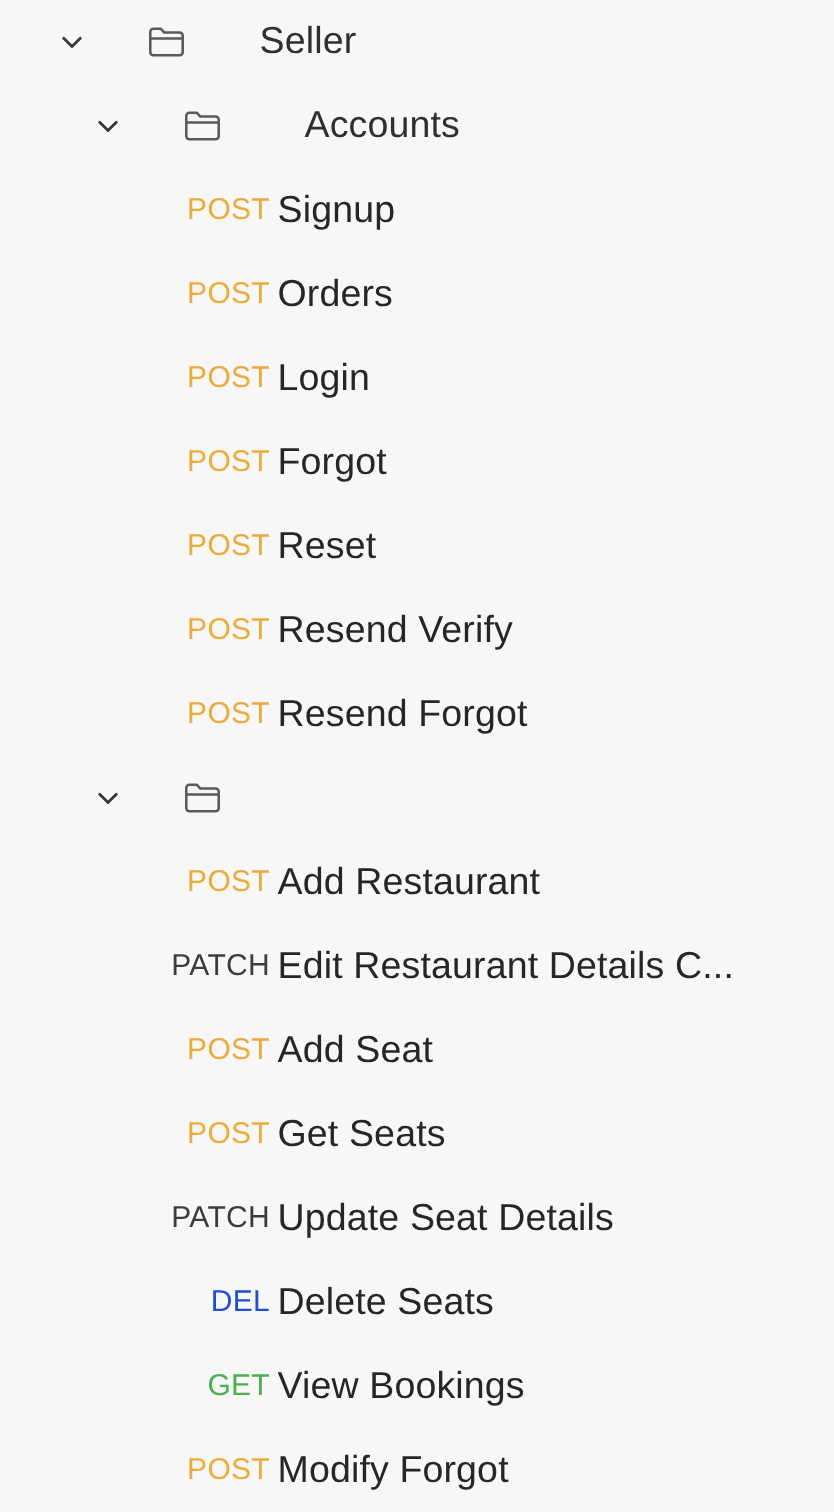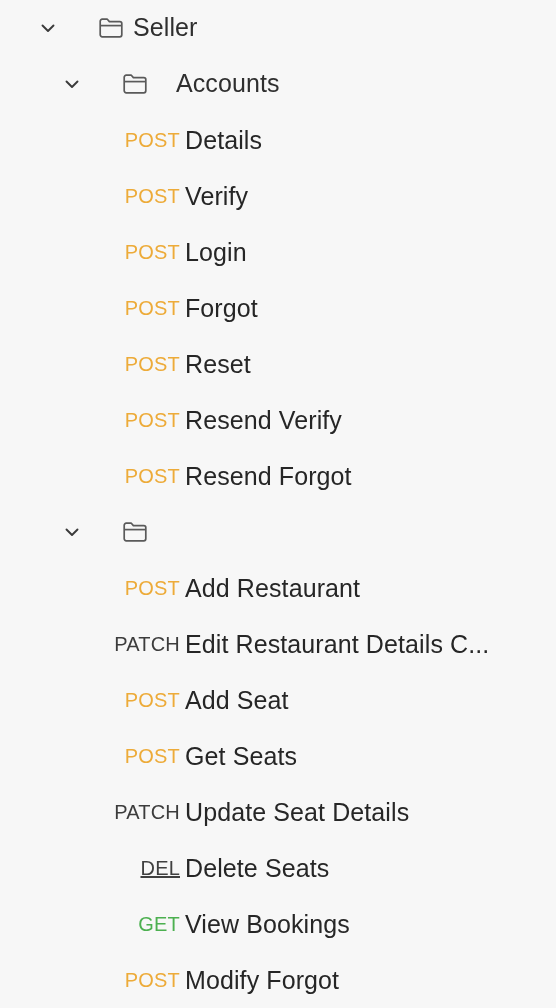--- a/index.html
+++ b/index.html
@@ -48,31 +48,32 @@
     align-items: center;
     justify-content: center;
     width: 26px;
     height: 26px;
   }
   .folder-row .folder-label {
     position: absolute;
     font-size: 25px;
     color: #2f2f2f;
     letter-spacing: .1px;
+    margin-left: 40px;
   }
 
   
   .d0 .chev        { left: 36px;  top: 16px; }
   .d0 .folder-ico  { left: 98px;  top: 15px; }
   .d0 .folder-label{ left: 133px; top: 13px; }
 
   
   .d1 .chev        { left: 60px;  top: 16px; }
   .d1 .folder-ico  { left: 122px; top: 15px; }
-  .d1 .folder-label{ left: 176px; top: 13px; }
+  .d1 .folder-label{ left: 163px; top: 13px; }
 
   
   .leaf-row .method {
     position: absolute;
     left: 2px;
     width: 178px;
     text-align: right;
     font-size: 20px;
     letter-spacing: .2px;
     font-weight: 400;
@@ -123,25 +124,25 @@
       <span class="folder-ico">
         <svg width="26" height="24" viewBox="0 0 26 24" aria-hidden="true">
           <path d="M2.2 5.2 a2 2 0 0 1 2-2 h5.1 l2.1 2.4 h10.4 a2 2 0 0 1 2 2 v11.2 a2 2 0 0 1 -2 2 h-17.6 a2 2 0 0 1 -2 -2 Z" fill="none" stroke="#5a5a5a" stroke-width="1.7" stroke-linejoin="round"></path>
           <path d="M2.2 9.6 h21.6" fill="none" stroke="#5a5a5a" stroke-width="1.7"></path>
         </svg>
       </span>
       <span class="folder-label">Accounts</span>
     </div>
     <div class="row leaf-row">
       <span class="method m-post" style="color: rgb(237, 171, 57);">POST</span>
-      <span class="name">Details</span>
-    </div>
-    <div class="row leaf-row">
-      <span class="method m-post" style="color: rgb(237, 171, 57);">POST</span>
-      <span class="name">Verify</span>
+      <span class="name">Signup</span>
+    </div>
+    <div class="row leaf-row">
+      <span class="method m-post" style="color: rgb(237, 171, 57);">POST</span>
+      <span class="name">Orders</span>
     </div>
     <div class="row leaf-row">
       <span class="method m-post" style="color: rgb(237, 171, 57);">POST</span>
       <span class="name">Login</span>
     </div>
     <div class="row leaf-row">
       <span class="method m-post" style="color: rgb(237, 171, 57);">POST</span>
       <span class="name">Forgot</span>
     </div>
     <div class="row leaf-row">
@@ -183,21 +184,21 @@
     </div>
     <div class="row leaf-row">
       <span class="method m-post" style="color: rgb(237, 171, 57);">POST</span>
       <span class="name">Get Seats</span>
     </div>
     <div class="row leaf-row">
       <span class="method m-patch" style="color: rgb(60, 60, 60);">PATCH</span>
       <span class="name">Update Seat Details</span>
     </div>
     <div class="row leaf-row">
-      <span class="method m-del" style="color: #404040; text-decoration: underline;">DEL</span>
+      <span class="method m-del" style="color: #1d4ed8;">DEL</span>
       <span class="name">Delete Seats</span>
     </div>
     <div class="row leaf-row">
       <span class="method m-get" style="color: rgb(76, 176, 80);">GET</span>
       <span class="name">View Bookings</span>
     </div>
     <div class="row leaf-row">
       <span class="method m-post" style="color: rgb(237, 171, 57);">POST</span>
       <span class="name">Modify Forgot</span>
     </div>

